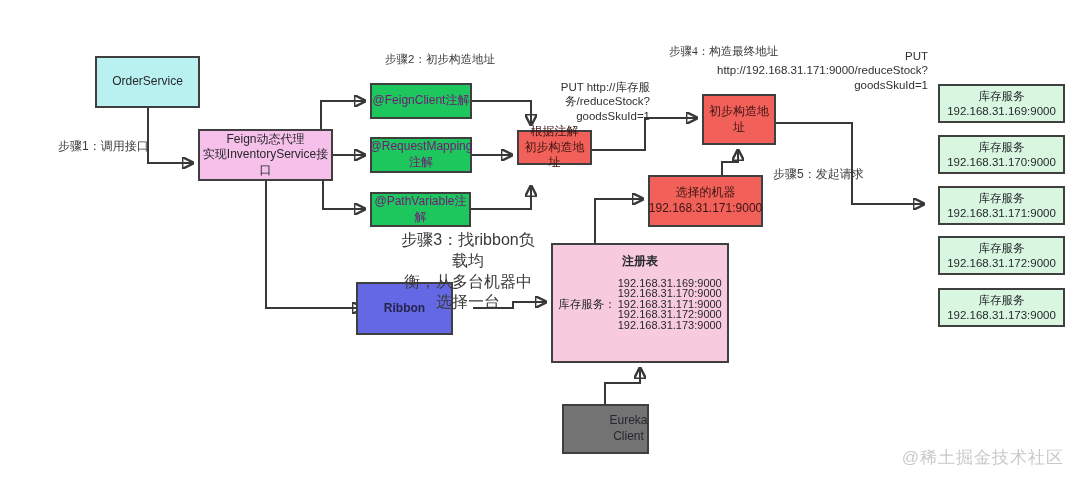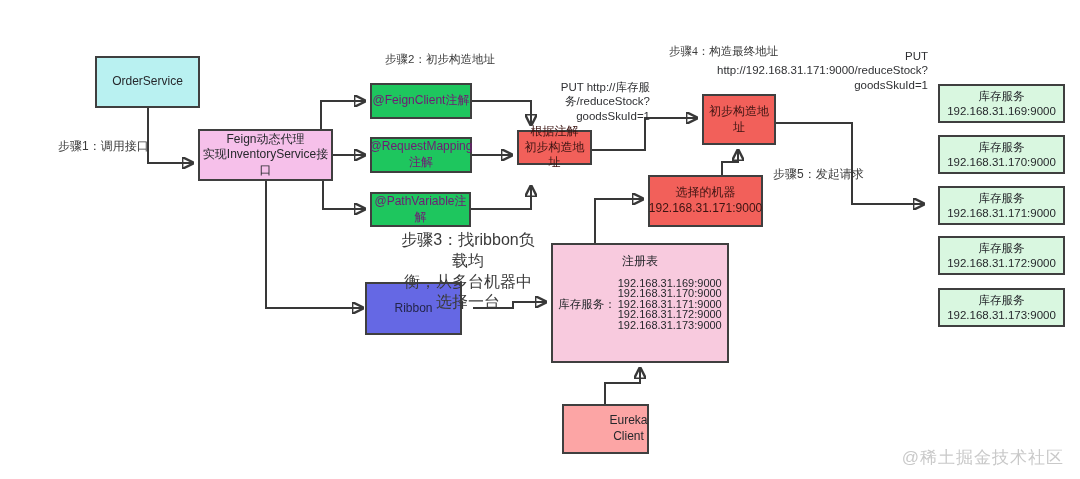--- a/index.html
+++ b/index.html
@@ -11,21 +11,21 @@
     position:absolute; box-sizing:border-box; border:2px solid #3f3f3f;
     display:flex; flex-direction:column; align-items:center; justify-content:center;
     text-align:center; font-size:12px; color:#26282c; line-height:1.3;
   }
   .cyan   { background:#b9f1f1; }
   .pink   { background:#f6c0ea; }
   .green  { background:#1ec65e; color:#701a75; }
   .red    { background:#f2605a; color:#3c1412; }
   .blue   { background:#6568e4; color:#23254a; }
   .lpink  { background:#f8cade; }
-  .ygreen { background:#fca5a5;padding-left:46px; }
+  .ygreen { background:#737373;padding-left:46px; }
   .mint   { background:#d9f7e0;margin-left:9px; }
   .lbl {
     position:absolute; font-size:12px; color:#3a3a3a; white-space:nowrap; line-height:1.3;
   }
   .lbl.center { text-align:center; white-space:normal; }
   .req {
     position:absolute; font-size:11.5px; color:#2f3033; text-align:right; line-height:1.25;
   }
   svg.wires { position:absolute; left:0; top:0; width:1080px; height:479px; }
   svg.wires path { stroke:#383838; stroke-width:2; fill:none; }
@@ -96,26 +96,26 @@
 
   <div class="box red" style="left:702px;top:94px;width:74px;height:51px;">
     <span>初步构造地址</span>
   </div>
 
   <div class="box red" style="left:648px;top:175px;width:115px;height:52px;">
     <span>选择的机器</span>
     <span>192.168.31.171:9000</span>
   </div>
 
-  <div class="box blue" style="left:365px;top:282px;width:97px;height:53px;">
+  <div class="box blue" style="left:356px;top:282px;width:97px;height:53px;font-weight:bold;">
     <span>Ribbon</span>
   </div>
 
   <div class="box lpink" style="left:551px;top:243px;width:178px;height:120px;justify-content:flex-start;">
-    <div class="registry-title" style="margin-top:9px;">注册表</div>
+    <div class="registry-title" style="margin-top:9px;font-weight:bold;">注册表</div>
     <div class="registry-row">
       <span class="registry-label">库存服务：</span>
       <div class="registry-ips">
         <div>192.168.31.169:9000</div>
         <div>192.168.31.170:9000</div>
         <div>192.168.31.171:9000</div>
         <div>192.168.31.172:9000</div>
         <div>192.168.31.173:9000</div>
       </div>
     </div>

